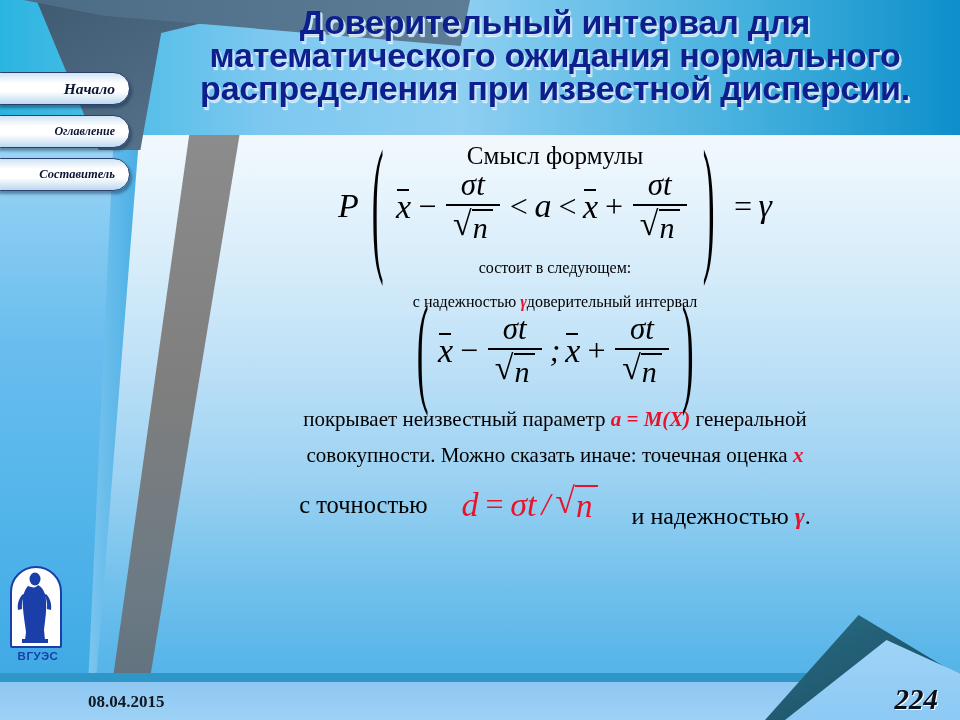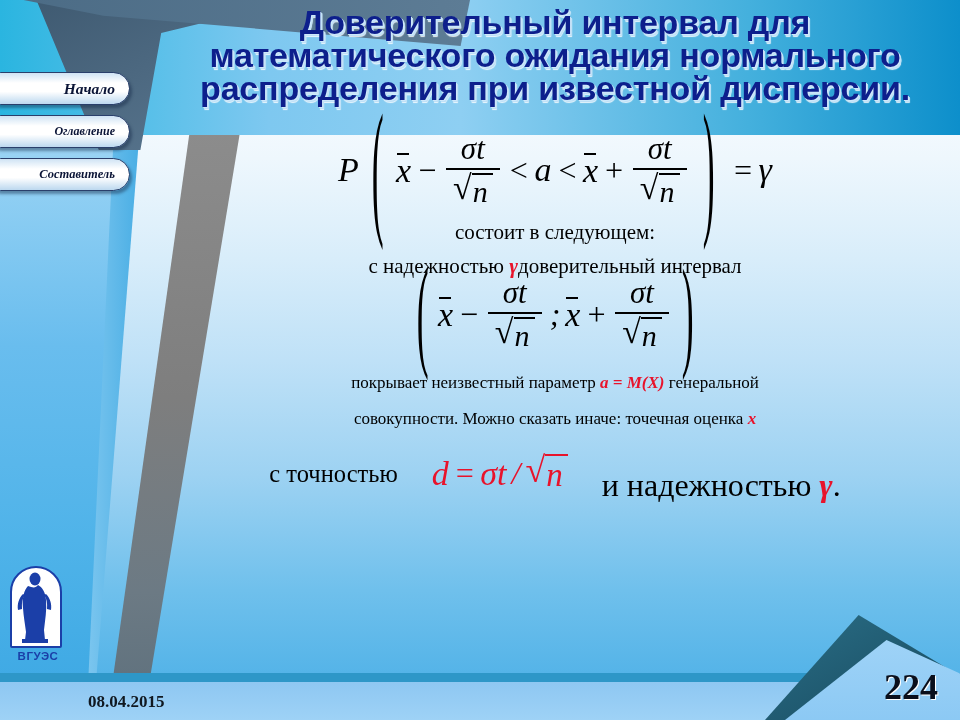--- a/index.html
+++ b/index.html
@@ -77,22 +77,22 @@
   #nav0{top:72px;}  #nav0 span{font-size:15.5px;text-align:center;}
   #nav1{top:115px;} #nav1 span{font-size:12px;}
   #nav2{top:158px;} #nav2 span{font-size:12.5px;}
 
   
   .content{position:absolute;left:150px;top:135px;width:810px;height:540px;}
   .ctr{text-align:center;}
   .ser{font-family:"Liberation Serif", serif;color:#000;}
 
   .lead{font-size:25px;line-height:30px;margin-top:6px;}
-  .midline{font-size:21px;line-height:30px;}
-  .para{font-size:17px;line-height:36px;}
+  .midline{font-size:16px;line-height:30px;}
+  .para{font-size:21px;line-height:36px;}
   .red{color:#e8132b;font-weight:bold;font-style:italic;}
 
   
   .math{font-family:"Liberation Serif", serif;font-style:italic;color:#000;
         display:flex;align-items:center;justify-content:center;}
   .mvar{font-size:34px;font-style:italic;}
   .mop{font-size:32px;font-style:italic;padding:0 5px;}
   .paren{font-size:34px;font-style:normal;
          display:inline-block;transform:scaleY(4.4) scaleX(1.05);
          margin:0 13px;font-family:"Liberation Serif",serif;}
@@ -128,23 +128,23 @@
     position:absolute;right:0;bottom:0;width:195px;height:105px;
     background:linear-gradient(to bottom right,#2b6e86,#16495e);
     clip-path:polygon(48% 0%, 100% 58%, 100% 100%, 0% 100%);
   }
   .pagewrapB{
     position:absolute;right:0;bottom:0;width:175px;height:80px;
     background:linear-gradient(to bottom,#9fd3f7,#8cc9f4);
     clip-path:polygon(58% 0%, 100% 42%, 100% 100%, 0% 100%);
   }
   .pagenum{
-    position:absolute;right:22px;bottom:12px;
-    font-family:"Liberation Serif", serif;font-weight:bold;
-    font-size:36px;color:#0a0f1c;
+    position:absolute;right:22px;bottom:4px;
+    font-family:"Liberation Serif", serif;font-style:italic;font-weight:bold;
+    font-size:29px;color:#0a0f1c;
     text-shadow:1px 1px 0 #ffffff;
   }
 
   
   .logo{position:absolute;left:10px;top:566px;width:56px;}
   .logo .frame{
     width:52px;height:82px;border:2.5px solid #1b3fa8;
     border-radius:26px 26px 2px 2px;background:#ffffff;
     position:relative;overflow:hidden;box-sizing:border-box;
   }
@@ -174,20 +174,21 @@
   </div>
   <div class="navbtn" id="nav1">
     <span>Оглавление</span>
   </div>
   <div class="navbtn" id="nav2">
     <span>Составитель</span>
   </div>
 
   <div class="content">
 
+    <div class="ser ctr lead">Смысл формулы</div>
 
     <div class="math" style="margin-top:-2px;">
       <span class="mvar">P</span>
       <span class="paren">(</span>
       <span class="mvar bar-x">x</span>
       <span class="mop">−</span>
       <span class="frac">
         <span class="num">σt</span>
         <span class="bar"></span>
         <span class="den sqrt">
@@ -259,21 +260,21 @@
         <span class="mvar">d</span>
         <span class="mop">=</span>
         <span class="mvar">σt</span>
         <span class="mop">/</span>
         <span class="sqrt">
           <span class="rad" style="font-size:36px;">√</span>
           <span class="rand" style="font-size:33px;">n</span>
         </span>
       </span>
 
-      <span class="ser" style="font-size:32px;margin-top:24px;">
+      <span class="ser" style="font-size:24px;margin-top:24px;">
         <span>и надежностью </span><span class="red">γ</span><span>.</span>
       </span>
     </div>
 
   </div>
 
   <div class="logo">
     <div class="frame">
       <svg width="47" height="77" viewBox="0 0 47 77">
         <g fill="#1b3fa8">

